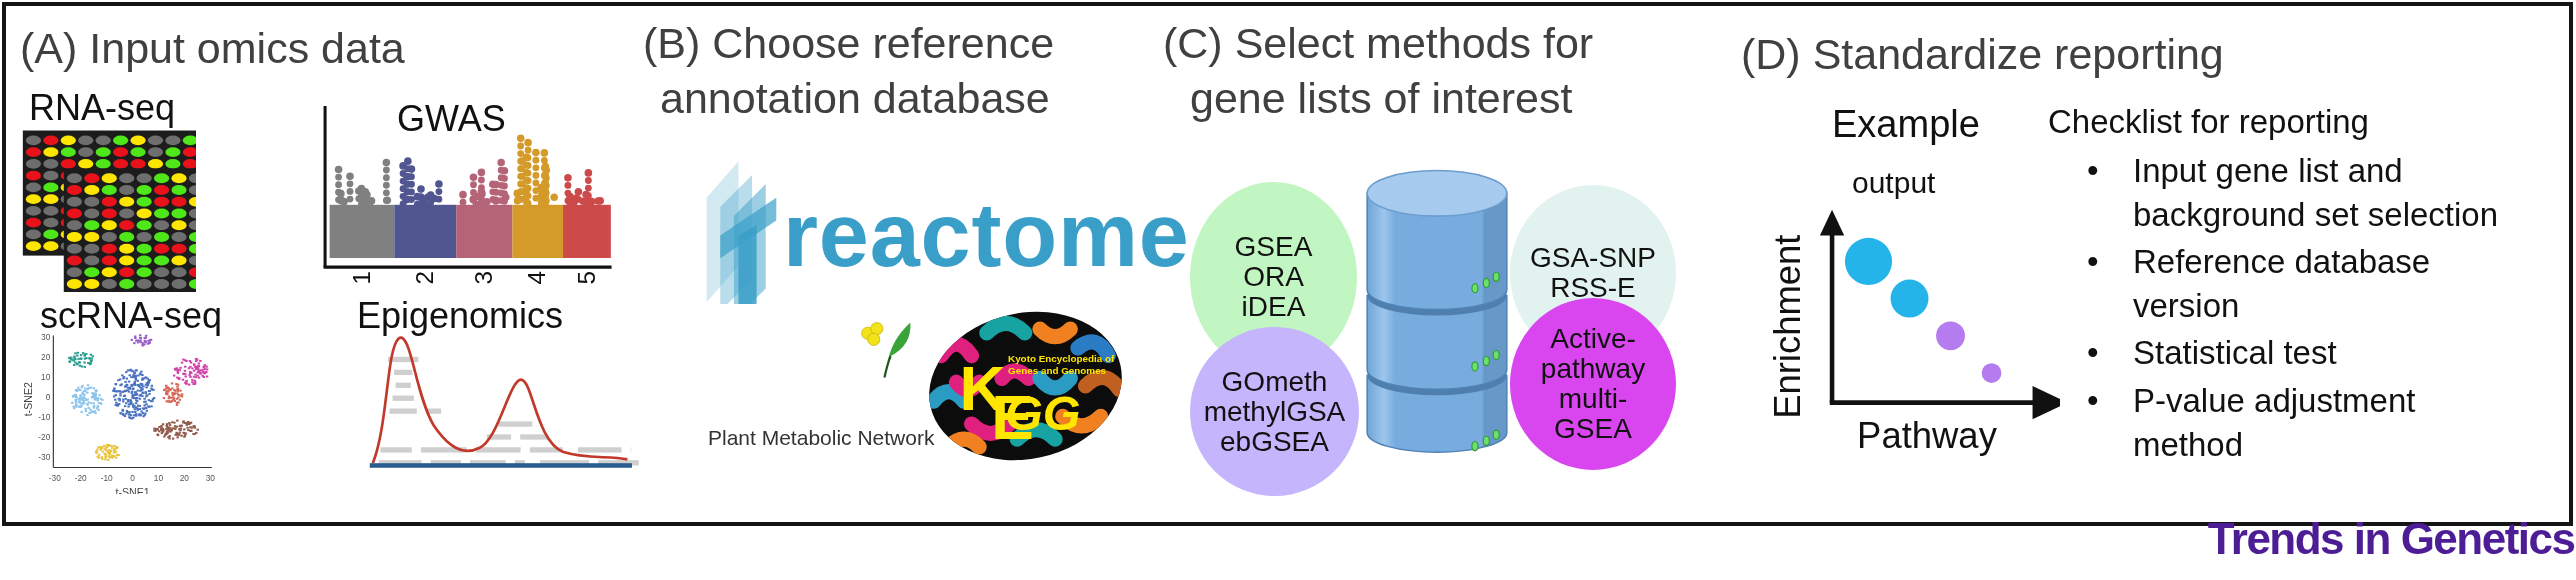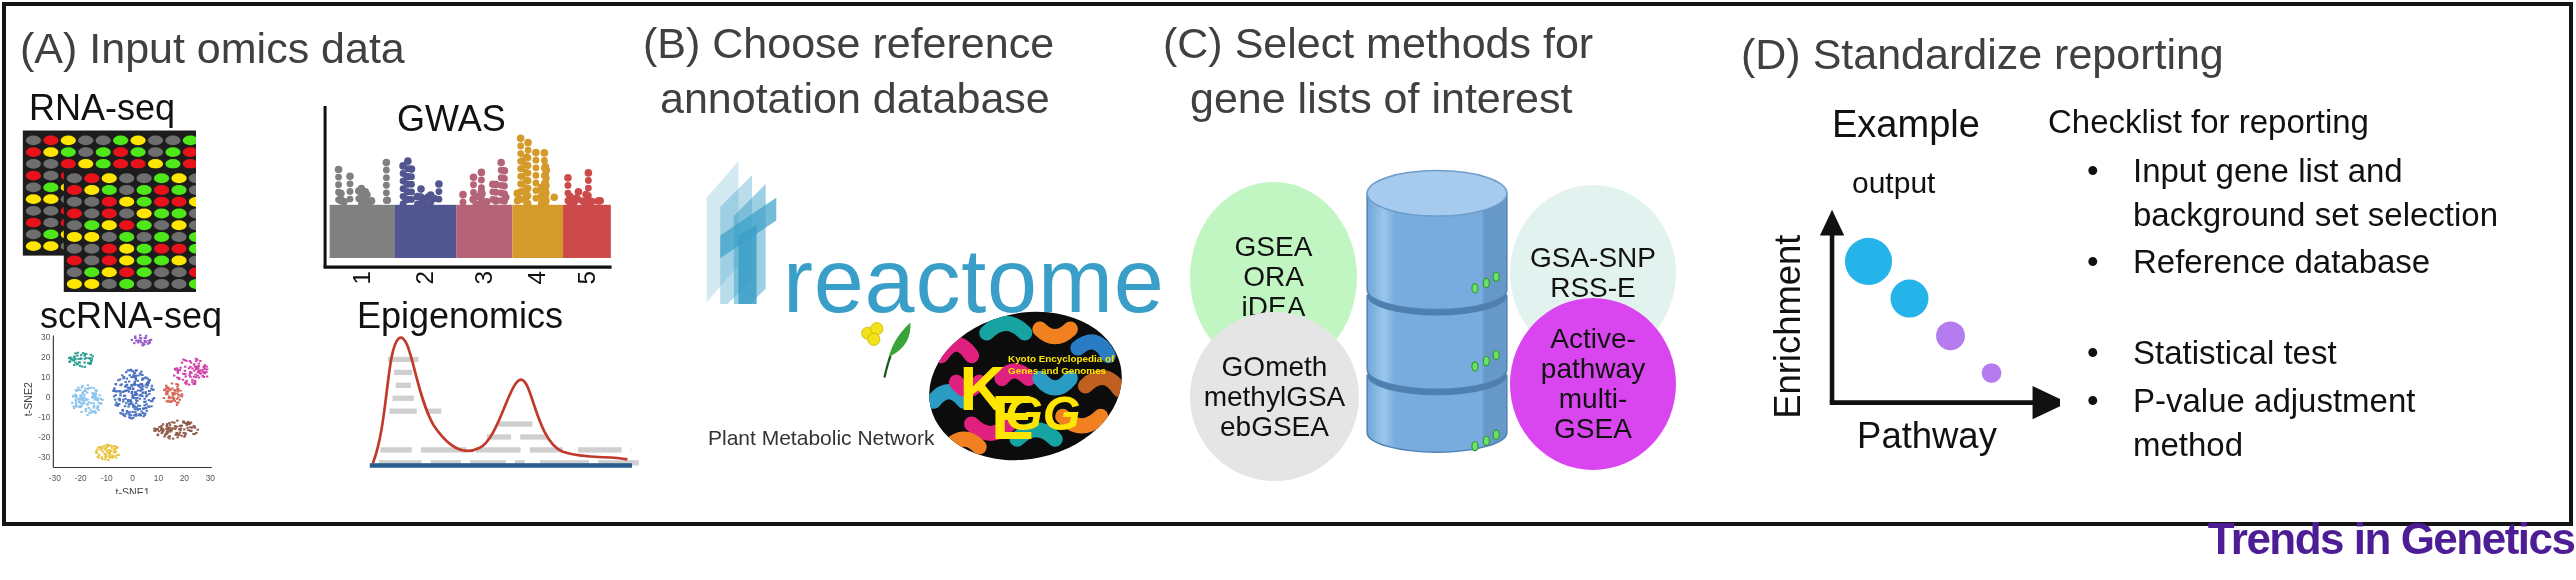--- a/index.html
+++ b/index.html
@@ -1181,21 +1181,21 @@
   <div class="ptitle" style="left:660px; top:73px;">annotation  database</div>
 
   <div class="abs" style="left:693px; top:152px; width:426px; height:152px;">
     <svg width="106" height="152" style="position:absolute; left:0; top:0;" viewBox="0 0 140 200">
       <polygon points="18,60 60,12 60,150 18,198" fill="#3a9fc8" opacity="0.22"></polygon>
       <polygon points="36,72 78,30 78,168 36,210" fill="#3a9fc8" opacity="0.35"></polygon>
       <polygon points="54,84 96,42 96,180 54,222" fill="#3a9fc8" opacity="0.5"></polygon>
       <polygon points="36,110 110,60 110,90 36,140" fill="#3a9fc8" opacity="0.7"></polygon>
       <polygon points="60,110 84,96 84,200 60,214" fill="#3a9fc8" opacity="0.85"></polygon>
     </svg>
-    <div style="position:absolute; left:90px; top:38px; font-size:90px; line-height:91px; color:#3a9fc8; letter-spacing:0.8px; font-weight:normal;margin-top:46px;">reactome</div>
+    <div style="position:absolute; left:90px; top:38px; font-size:90px; line-height:91px; color:#3a9fc8; letter-spacing:0.8px; font-weight:bold;">reactome</div>
   </div>
 
   <div class="abs" style="left:705px; top:318px; width:213px; height:137px;">
     <svg width="61" height="61" style="position:absolute; left:152px; top:0;" viewBox="0 0 80 80">
       <circle cx="14" cy="20" r="8" fill="#f2e21a" stroke="#c9b400" stroke-width="1"></circle>
       <circle cx="26" cy="14" r="8" fill="#f2e21a" stroke="#c9b400" stroke-width="1"></circle>
       <circle cx="22" cy="28" r="8" fill="#f2e21a" stroke="#c9b400" stroke-width="1"></circle>
       <path d="M40,60 Q44,30 70,6 Q72,36 44,50 Z" fill="#3aa43a"></path>
       <path d="M36,78 Q40,60 44,50" stroke="#1e5a1e" stroke-width="3" fill="none"></path>
     </svg>
@@ -1244,21 +1244,21 @@
         <span>ORA</span>
         <span>iDEA</span>
       </div>
     </div>
   <div class="blob" id="blob-1" style="left: 1510px; top: 185px; width: 166px; height: 176px; background: rgb(225, 242, 239);">
       <div>
         <span>GSA-SNP</span>
         <span>RSS-E</span>
       </div>
     </div>
-  <div class="blob" id="blob-2" style="left: 1190px; top: 312px; width: 169px; height: 169px; background: #e5e5e5;">
+  <div class="blob" id="blob-2" style="left: 1190px; top: 327px; width: 169px; height: 169px; background: #c4b5fd;">
       <div>
         <span>GOmeth</span>
         <span>methylGSA</span>
         <span>ebGSEA</span>
       </div>
     </div>
   <div class="blob" id="blob-3" style="left: 1510px; top: 298px; width: 166px; height: 172px; background: #d946ef;">
       <div>
         <span>Active-</span>
         <span>pathway</span>
@@ -1324,20 +1324,21 @@
   <div class="checklist-title" style="left:2048px; top:103px;">Checklist for reporting</div>
   <div id="checklist">
       <div class="check-item" style="left: 2133px; top: 149px;">
         <span class="bullet">•</span>
         <div>Input gene list and</div>
         <div>background set selection</div>
       </div>
       <div class="check-item" style="left: 2133px; top: 240px;">
         <span class="bullet">•</span>
         <div>Reference database</div>
+        <div>version</div>
       </div>
       <div class="check-item" style="left: 2133px; top: 331px;">
         <span class="bullet">•</span>
         <div>Statistical test</div>
       </div>
       <div class="check-item" style="left: 2133px; top: 379px;">
         <span class="bullet">•</span>
         <div>P-value adjustment</div>
         <div>method</div>
       </div>

